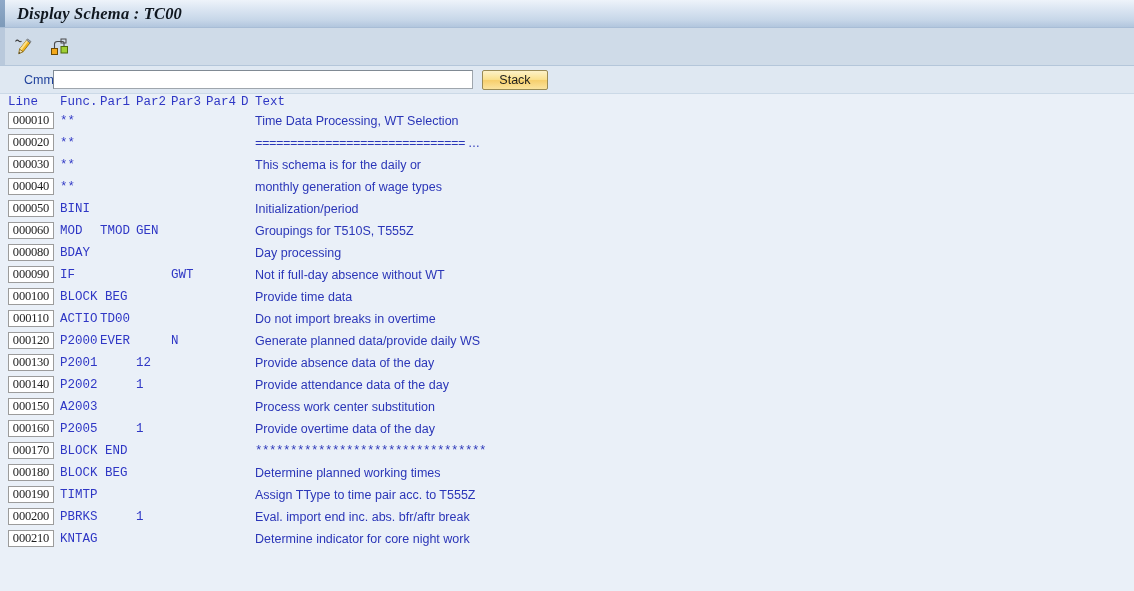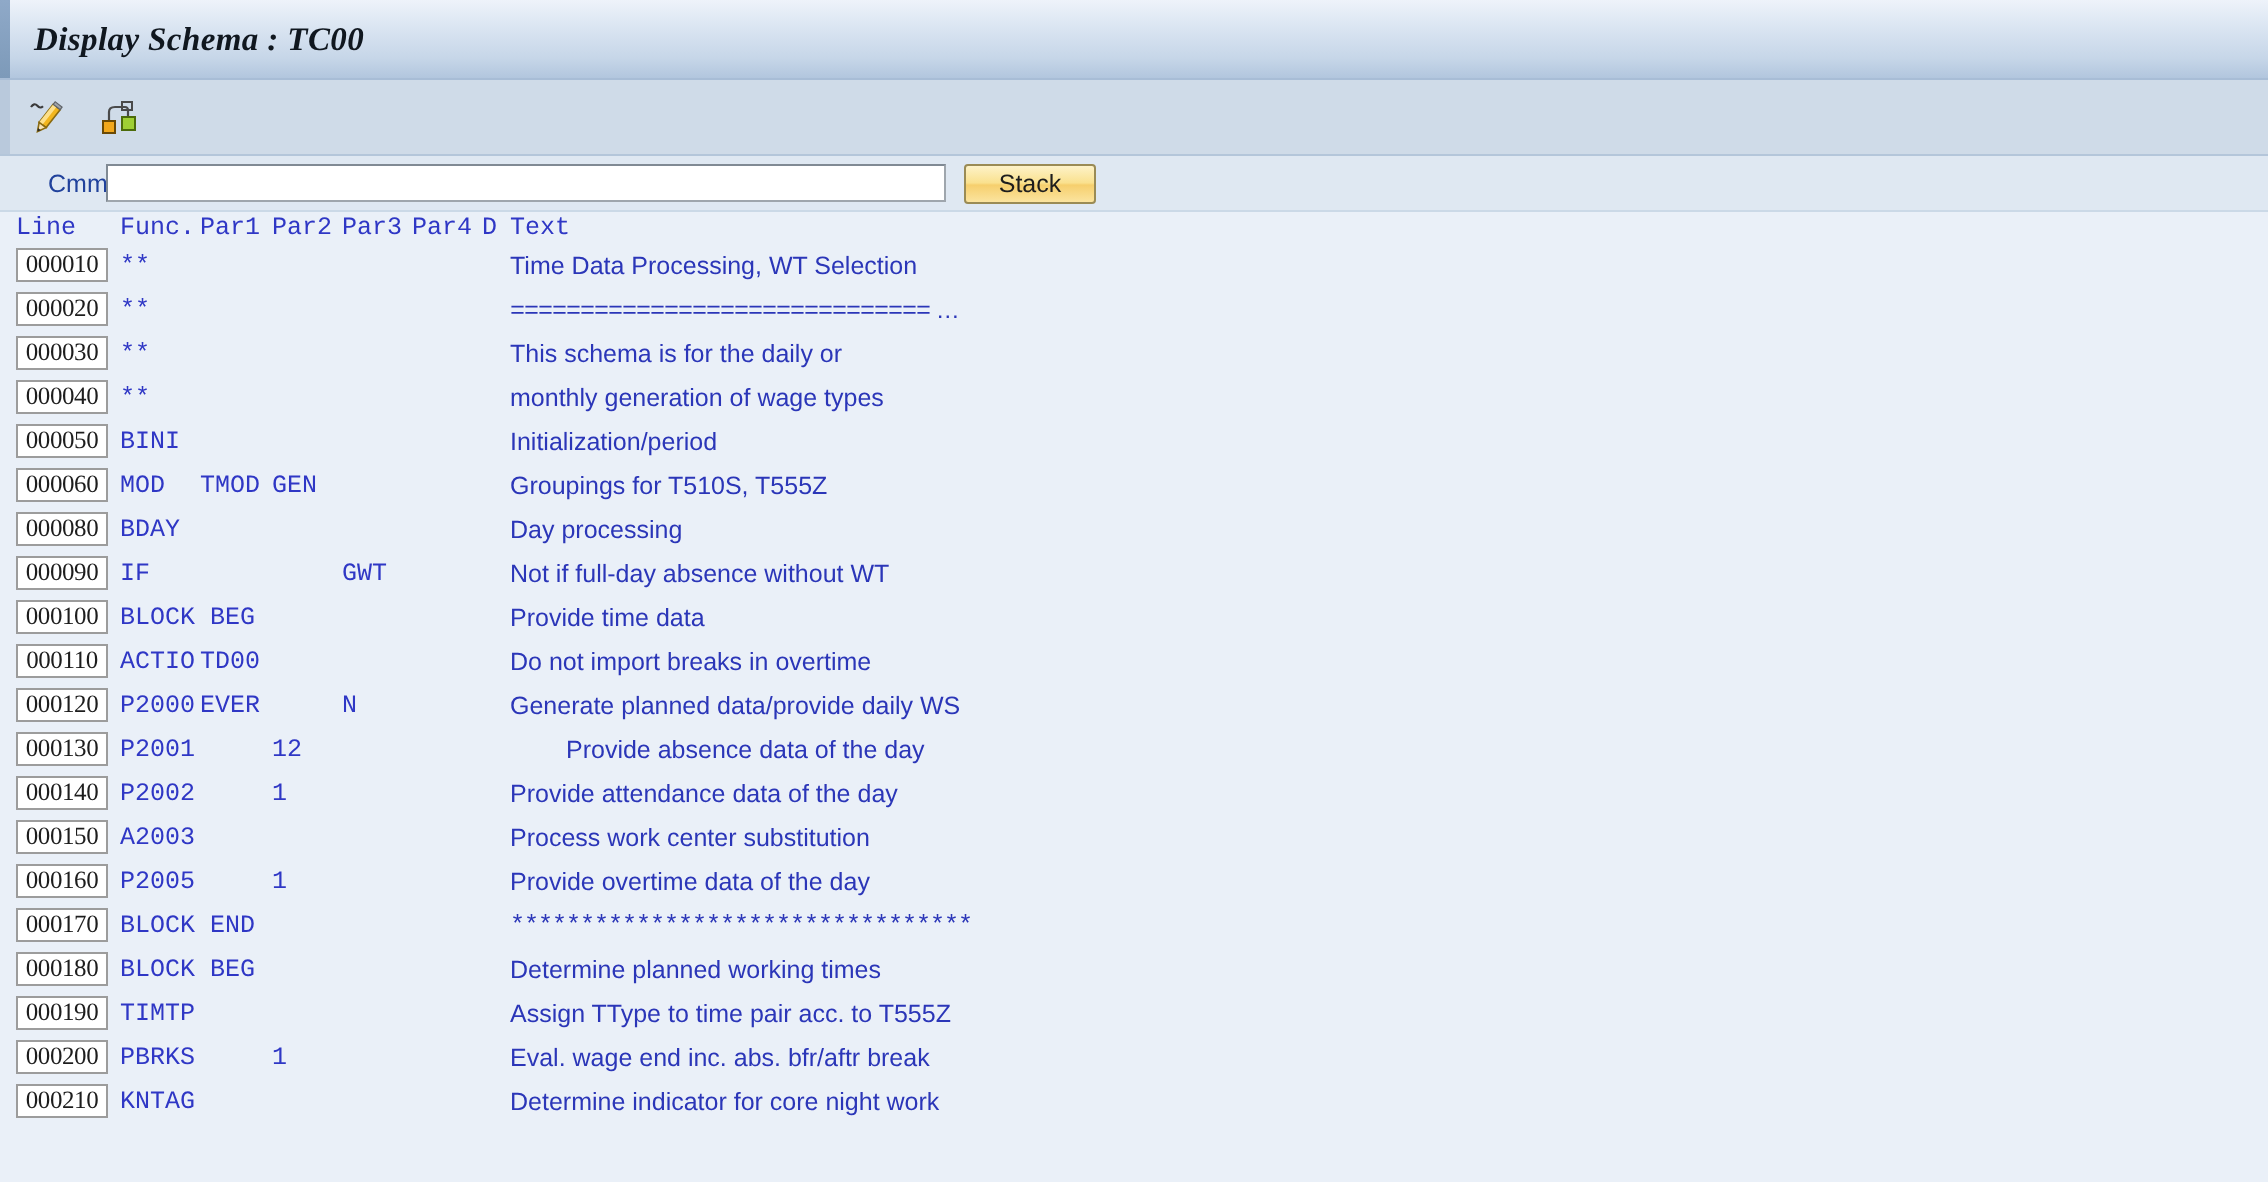--- a/index.html
+++ b/index.html
@@ -11,21 +11,21 @@
     height: 591px;
     overflow: hidden;
     background: #eaf0f8;
     font-family: "Liberation Sans", sans-serif;
     -webkit-font-smoothing: antialiased;
   }
 
   
   #titlebar {
     position: relative;
-    height: 40px;
+    height: 28px;
     background: linear-gradient(to bottom,
         #eef3fa 0%,
         #dde7f3 30%,
         #c6d6e8 75%,
         #b2c6de 100%);
     border-bottom: 1px solid #a8bdd6;
     box-sizing: border-box;
     display: flex;
     align-items: center;
   }
@@ -309,21 +309,21 @@
         <div class="lineno">000120</div>
         <div class="cell" style="left: 60px;">P2000</div>
         <div class="cell" style="left: 100px;">EVER</div>
         <div class="cell" style="left: 171px;">N</div>
         <div class="cell text" style="left: 255px;">Generate planned data/provide daily WS</div>
       </div>
       <div class="row">
         <div class="lineno">000130</div>
         <div class="cell" style="left: 60px;">P2001</div>
         <div class="cell" style="left: 136px;">12</div>
-        <div class="cell text" style="left: 255px; margin-left: 28px;">Provide absence data of the day</div>
+        <div class="cell text" style="left: 255px;">Provide absence data of the day</div>
       </div>
       <div class="row">
         <div class="lineno">000140</div>
         <div class="cell" style="left: 60px;">P2002</div>
         <div class="cell" style="left: 136px;">1</div>
         <div class="cell text" style="left: 255px;">Provide attendance data of the day</div>
       </div>
       <div class="row">
         <div class="lineno">000150</div>
         <div class="cell" style="left: 60px;">A2003</div>
@@ -347,21 +347,21 @@
       </div>
       <div class="row">
         <div class="lineno">000190</div>
         <div class="cell" style="left: 60px;">TIMTP</div>
         <div class="cell text" style="left: 255px;">Assign TType to time pair acc. to T555Z</div>
       </div>
       <div class="row">
         <div class="lineno">000200</div>
         <div class="cell" style="left: 60px;">PBRKS</div>
         <div class="cell" style="left: 136px;">1</div>
-        <div class="cell text" style="left: 255px;">Eval. wage end inc. abs. bfr/aftr break</div>
+        <div class="cell text" style="left: 255px;">Eval. import end inc. abs. bfr/aftr break</div>
       </div>
       <div class="row">
         <div class="lineno">000210</div>
         <div class="cell" style="left: 60px;">KNTAG</div>
         <div class="cell text" style="left: 255px;">Determine indicator for core night work</div>
       </div>
     </div>
 </div>
 
 </body></html>

